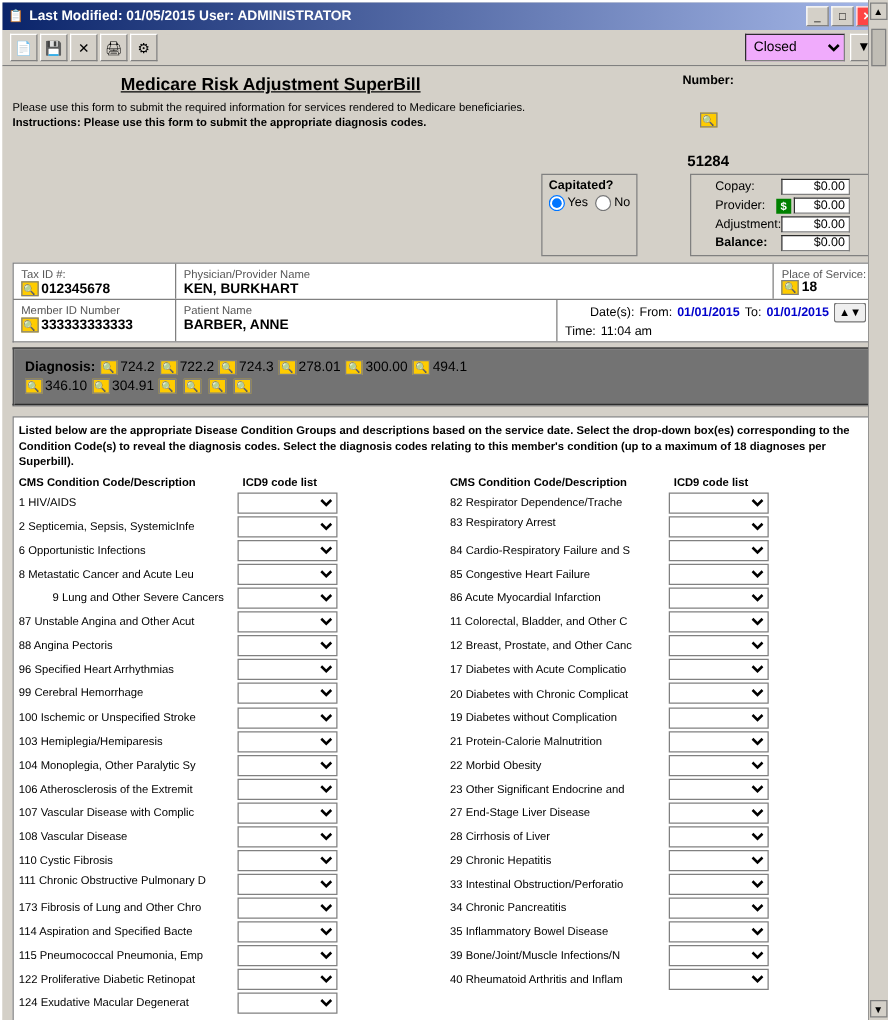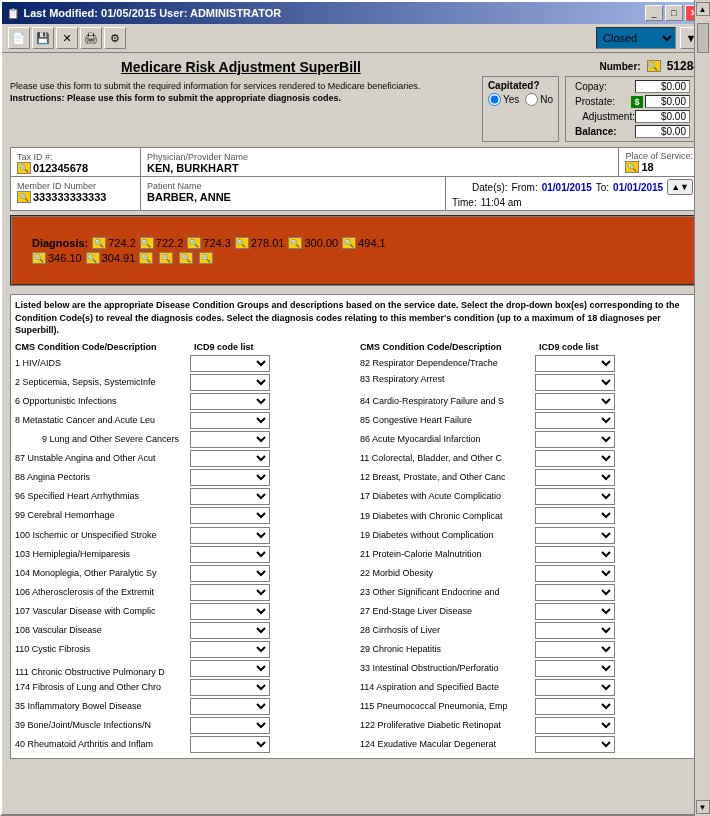--- a/index.html
+++ b/index.html
@@ -78,21 +78,21 @@
       border: 1px solid #808080;
       border-top-color: #ffffff;
       border-left-color: #ffffff;
       cursor: pointer;
       display: flex;
       align-items: center;
       justify-content: center;
       font-size: 11px;
     }
     .status-select {
-      background: #0369a1;
+      background: #f0abfc;
       border: 1px inset #808080;
       padding: 1px 2px;
       font-size: 11px;
       height: 22px;
       min-width: 80px;
     }
     .main-content {
       padding: 6px 8px;
       background: #d4d0c8;
     }
@@ -150,21 +150,21 @@
     <div style="display:flex; justify-content:space-between; align-items:flex-start;">
       <div style="flex:1;">
         <div class="form-title">Medicare Risk Adjustment SuperBill</div>
         <div class="instructions">
           <span>Please use this form to submit the required information for services rendered to Medicare beneficiaries.</span><br>
           <strong><span>Instructions: Please use this form to submit the appropriate diagnosis codes.</span></strong>
         </div>
       </div>
       <div style="margin-left:10px; display:flex; flex-direction:column; gap:3px;">
 
-        <div style="display:flex; align-items:center; gap:6px; justify-content:flex-end;">
+        <div style="display:flex; align-items:center; gap:20px; justify-content:flex-end;flex-direction:column;">
           <span style="font-size:10px; font-weight:bold;">Number:</span>
           <span style="background:#ffcc00; border:1px solid #808080; width:14px; height:12px; font-size:8px; display:inline-flex; align-items:center; justify-content:center;">🔍</span>
           <span style="font-weight:bold; font-size:12px;">51284</span>
         </div>
 
         <div style="display:flex; gap:6px;">
 
           <div style="border:1px solid #808080; padding:3px 5px; font-size:10px; background:#d4d0c8;">
             <div style="font-weight:bold; font-size:10px; margin-bottom:2px;">Capitated?</div>
             <div style="display:flex; gap:6px; align-items:center;">
@@ -172,27 +172,27 @@
                 <input type="radio" name="capitated" checked="" style="">
                 <span>Yes</span>
               </label>
               <label style="display:flex; align-items:center; gap:2px; font-size:10px;">
                 <input type="radio" name="capitated" style="">
                 <span>No</span>
               </label>
             </div>
           </div>
 
-          <div style="border:1px solid #808080; padding:3px 9px; font-size:10px; background:#d4d0c8; min-width:135px;">
+          <div style="border:1px solid #808080; padding:3px 19px; font-size:10px; background:#d4d0c8; min-width:135px;margin-left:36px;">
             <div style="display:flex; justify-content:space-between; align-items:center; margin-bottom:2px;">
               <span style="font-size:10px;">Copay:</span>
               <span style="background:white; border:1px inset #808080; padding:0 3px; min-width:55px; font-size:10px; text-align:right; display:inline-block;">$0.00</span>
             </div>
             <div style="display:flex; justify-content:space-between; align-items:center; margin-bottom:2px;">
-              <span style="font-size:10px;">Prostate:</span>
+              <span style="font-size:10px;">Provider:</span>
               <span style="display:inline-flex; align-items:center; gap:2px;">
                 <span style="background:#008000; color:white; width:12px; height:12px; font-size:9px; text-align:center; line-height:12px; font-weight:bold; display:inline-block;">$</span>
                 <span style="background:white; border:1px inset #808080; padding:0 3px; min-width:45px; font-size:10px; text-align:right; display:inline-block;">$0.00</span>
               </span>
             </div>
             <div style="display:flex; justify-content:flex-end; align-items:center; margin-bottom:2px;">
               <span style="font-size:10px;">Adjustment:</span>
               <span style="background:white; border:1px inset #808080; padding:0 3px; min-width:55px; font-size:10px; text-align:right; display:inline-block;">$0.00</span>
             </div>
             <div style="display:flex; justify-content:space-between; align-items:center;">
@@ -246,21 +246,21 @@
           <span style="color:#0000cc; font-weight:bold;">01/01/2015</span>
           <button style="font-size:9px; padding:0 2px; height:16px;">▲▼</button>
         </div>
         <div style="display:flex; align-items:center; gap:4px; font-size:10px; margin-top:2px;">
           <span>Time:</span>
           <span>11:04 am</span>
         </div>
       </div>
     </div>
 
-    <div style="border:2px groove #808080; padding:20px; background:#c2410c; margin-bottom:4px;">
+    <div style="border:2px groove #808080; padding:8px; background:#737373; margin-bottom:4px;">
       <div style="display:flex; flex-wrap:wrap; gap:4px; align-items:center; margin-bottom:3px;">
         <span style="font-weight:bold; font-size:11px;">Diagnosis:</span>
         <span style="display:inline-flex; align-items:center; gap:2px; font-size:11px;">
           <span style="background:#ffcc00;border:1px solid #808080;width:14px;height:12px;font-size:8px;display:inline-flex;align-items:center;justify-content:center;">🔍</span>
           <span>724.2</span>
         </span>
         <span style="display:inline-flex; align-items:center; gap:2px; font-size:11px;">
           <span style="background:#ffcc00;border:1px solid #808080;width:14px;height:12px;font-size:8px;display:inline-flex;align-items:center;justify-content:center;">🔍</span>
           <span>722.2</span>
         </span>
@@ -388,21 +388,21 @@
           </div>
           <div style="display: flex; align-items: center; margin-bottom: 1px;">
             <span style="font-size: 9px; min-width: 175px; max-width: 175px; overflow: hidden; text-overflow: ellipsis; white-space: nowrap;">17 Diabetes with Acute Complicatio</span>
             <select style="flex: 1 1 0%; height: 17px; font-size: 9px; background: white; border: 1px solid rgb(128, 128, 128); min-width: 40px; max-width: 80px;"><option value=""></option></select>
           </div>
           <div style="display: flex; align-items: center; margin-bottom: 2px;">
             <span style="font-size: 9px; min-width: 175px; max-width: 175px; overflow: hidden; text-overflow: ellipsis; white-space: nowrap;">99 Cerebral Hemorrhage</span>
             <select style="flex: 1 1 0%; height: 17px; font-size: 9px; background: white; border: 1px solid rgb(128, 128, 128); min-width: 40px; max-width: 80px;"><option value=""></option></select>
           </div>
           <div style="display: flex; align-items: center; margin-bottom: 1px;">
-            <span style="font-size: 9px; min-width: 175px; max-width: 175px; overflow: hidden; text-overflow: ellipsis; white-space: nowrap;">19 Diabetes with Chronic Complicat</span>
+            <span style="font-size: 9px; min-width: 175px; max-width: 175px; overflow: hidden; text-overflow: ellipsis; white-space: nowrap;">20 Diabetes with Chronic Complicat</span>
             <select style="flex: 1 1 0%; height: 17px; font-size: 9px; background: white; border: 1px solid rgb(128, 128, 128); min-width: 40px; max-width: 80px;"><option value=""></option></select>
           </div>
           <div style="display: flex; align-items: center; margin-bottom: 1px;">
             <span style="font-size: 9px; min-width: 175px; max-width: 175px; overflow: hidden; text-overflow: ellipsis; white-space: nowrap;">100 Ischemic or Unspecified Stroke</span>
             <select style="flex: 1 1 0%; height: 17px; font-size: 9px; background: white; border: 1px solid rgb(128, 128, 128); min-width: 40px; max-width: 80px;"><option value=""></option></select>
           </div>
           <div style="display: flex; align-items: center; margin-bottom: 1px;">
             <span style="font-size: 9px; min-width: 175px; max-width: 175px; overflow: hidden; text-overflow: ellipsis; white-space: nowrap;">19 Diabetes without Complication</span>
             <select style="flex: 1 1 0%; height: 17px; font-size: 9px; background: white; border: 1px solid rgb(128, 128, 128); min-width: 40px; max-width: 80px;"><option value=""></option></select>
           </div>
@@ -447,30 +447,34 @@
             <select style="flex: 1 1 0%; height: 17px; font-size: 9px; background: white; border: 1px solid rgb(128, 128, 128); min-width: 40px; max-width: 80px;"><option value=""></option></select>
           </div>
           <div style="display: flex; align-items: center; margin-bottom: 1px;">
             <span style="font-size: 9px; min-width: 175px; max-width: 175px; overflow: hidden; text-overflow: ellipsis; white-space: nowrap;">110 Cystic Fibrosis</span>
             <select style="flex: 1 1 0%; height: 17px; font-size: 9px; background: white; border: 1px solid rgb(128, 128, 128); min-width: 40px; max-width: 80px;"><option value=""></option></select>
           </div>
           <div style="display: flex; align-items: center; margin-bottom: 1px;">
             <span style="font-size: 9px; min-width: 175px; max-width: 175px; overflow: hidden; text-overflow: ellipsis; white-space: nowrap;">29 Chronic Hepatitis</span>
             <select style="flex: 1 1 0%; height: 17px; font-size: 9px; background: white; border: 1px solid rgb(128, 128, 128); min-width: 40px; max-width: 80px;"><option value=""></option></select>
           </div>
-          <div style="display: flex; align-items: flex-end; margin-bottom: 1px;">
+          <div style="display: flex; align-items: flex-start; margin-bottom: 1px;">
             <span style="font-size: 9px; min-width: 175px; max-width: 175px; overflow: hidden; text-overflow: ellipsis; white-space: nowrap;">111 Chronic Obstructive Pulmonary D</span>
             <select style="flex: 1 1 0%; height: 17px; font-size: 9px; background: white; border: 1px solid rgb(128, 128, 128); min-width: 40px; max-width: 80px;"><option value=""></option></select>
           </div>
           <div style="display: flex; align-items: center; margin-bottom: 1px;">
             <span style="font-size: 9px; min-width: 175px; max-width: 175px; overflow: hidden; text-overflow: ellipsis; white-space: nowrap;">33 Intestinal Obstruction/Perforatio</span>
             <select style="flex: 1 1 0%; height: 17px; font-size: 9px; background: white; border: 1px solid rgb(128, 128, 128); min-width: 40px; max-width: 80px;"><option value=""></option></select>
           </div>
           <div style="display: flex; align-items: center; margin-bottom: 1px;">
-            <span style="font-size: 9px; min-width: 175px; max-width: 175px; overflow: hidden; text-overflow: ellipsis; white-space: nowrap;">174 Fibrosis of Lung and Other Chro</span>
+            <span style="font-size: 9px; min-width: 175px; max-width: 175px; overflow: hidden; text-overflow: ellipsis; white-space: nowrap;">173 Fibrosis of Lung and Other Chro</span>
+            <select style="flex: 1 1 0%; height: 17px; font-size: 9px; background: white; border: 1px solid rgb(128, 128, 128); min-width: 40px; max-width: 80px;"><option value=""></option></select>
+          </div>
+          <div style="display: flex; align-items: center; margin-bottom: 1px;">
+            <span style="font-size: 9px; min-width: 175px; max-width: 175px; overflow: hidden; text-overflow: ellipsis; white-space: nowrap;">34 Chronic Pancreatitis</span>
             <select style="flex: 1 1 0%; height: 17px; font-size: 9px; background: white; border: 1px solid rgb(128, 128, 128); min-width: 40px; max-width: 80px;"><option value=""></option></select>
           </div>
           <div style="display: flex; align-items: center; margin-bottom: 1px;">
             <span style="font-size: 9px; min-width: 175px; max-width: 175px; overflow: hidden; text-overflow: ellipsis; white-space: nowrap;">114 Aspiration and Specified Bacte</span>
             <select style="flex: 1 1 0%; height: 17px; font-size: 9px; background: white; border: 1px solid rgb(128, 128, 128); min-width: 40px; max-width: 80px;"><option value=""></option></select>
           </div>
           <div style="display: flex; align-items: center; margin-bottom: 1px;">
             <span style="font-size: 9px; min-width: 175px; max-width: 175px; overflow: hidden; text-overflow: ellipsis; white-space: nowrap;">35 Inflammatory Bowel Disease</span>
             <select style="flex: 1 1 0%; height: 17px; font-size: 9px; background: white; border: 1px solid rgb(128, 128, 128); min-width: 40px; max-width: 80px;"><option value=""></option></select>
           </div>

